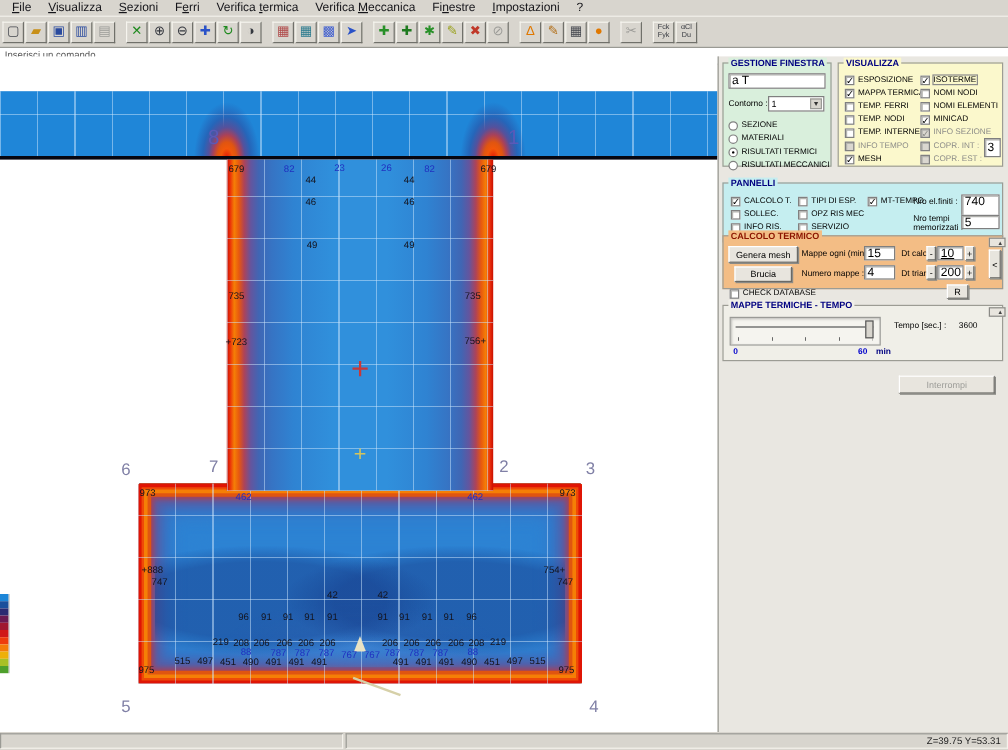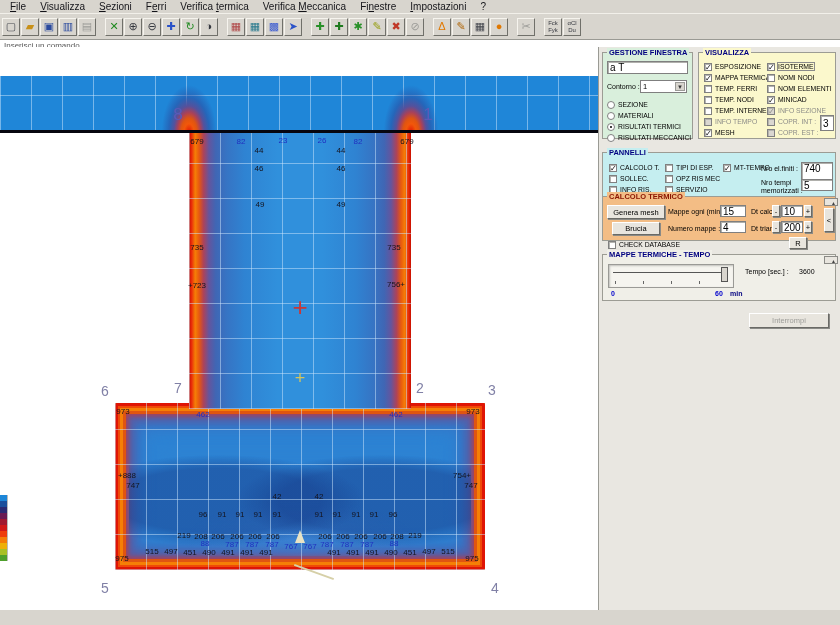--- a/index.html
+++ b/index.html
@@ -456,14 +456,20 @@
         <span class="lab navy" style="left:127px;top:35px;">min</span>
         <span class="lab" style="left:142px;top:13px;">Tempo [sec.] :</span>
         <span class="lab" style="left:196px;top:13px;">3600</span>
         <button class="btn dis" style="left:146px;top:26px;width:80px;height:15px;margin-top:32px;">Interrompi</button>
         <button class="upbtn" style="left:221px;top:1px;">▲</button>
       </div>
 
     </div>
   </div>
 
+  <div class="statusbar">
+    <div class="scell c1"></div>
+    <div class="scell c2">
+      <span>Z=39.75 Y=53.31</span>
+    </div>
+  </div>
 
 </div>
 
 </body></html>

